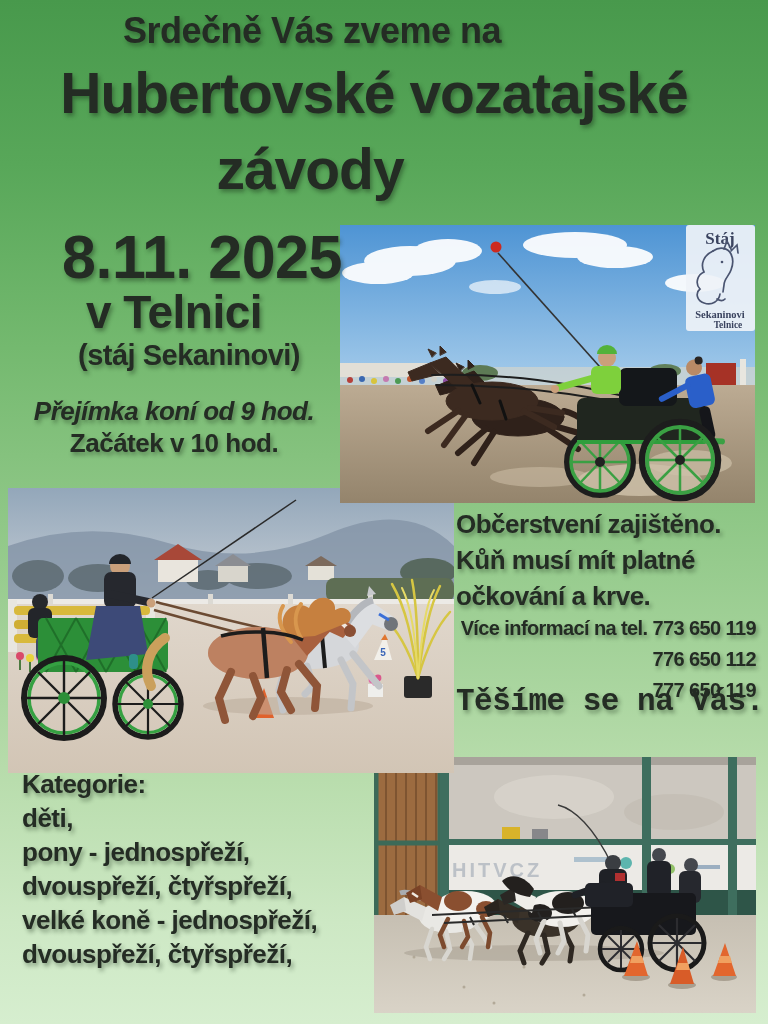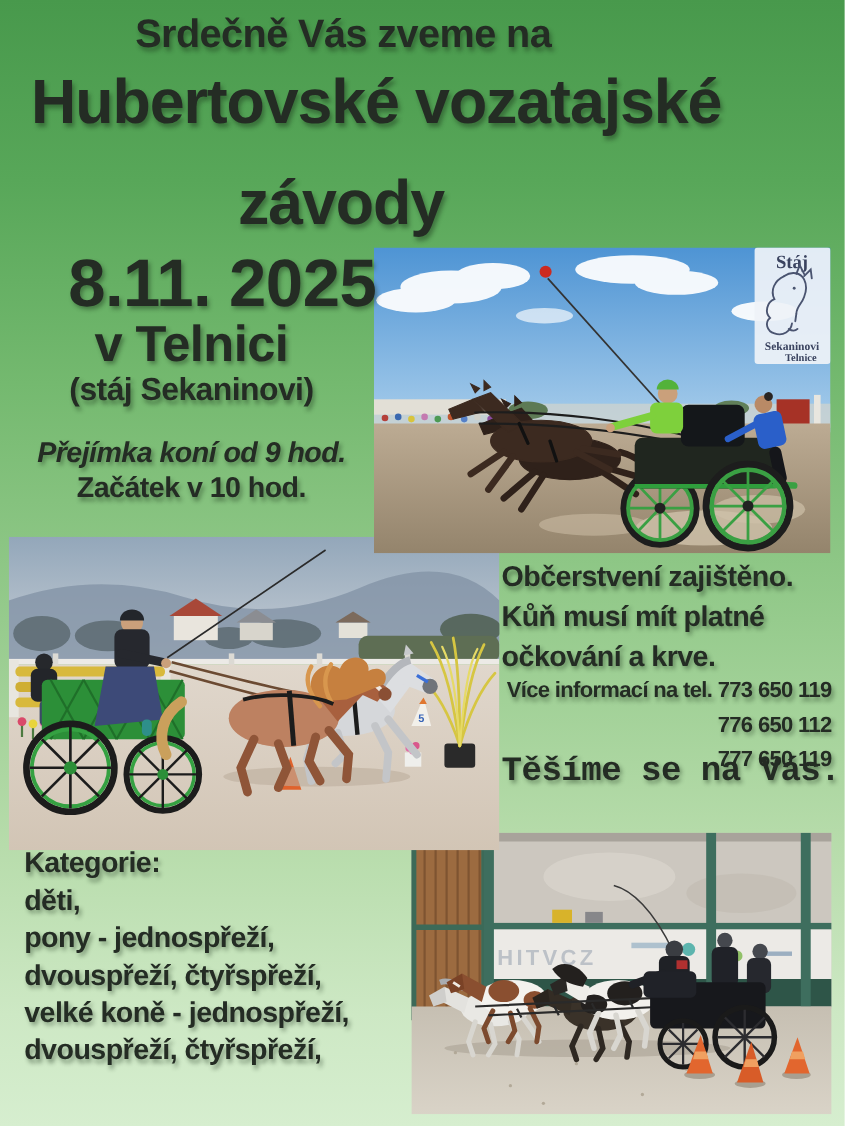--- a/index.html
+++ b/index.html
@@ -4,25 +4,25 @@
 <style>
   html,body{margin:0;padding:0;background:#ffffff;}
   .poster{
     position:relative;width:768px;height:1024px;overflow:hidden;
     font-family:"Liberation Sans", sans-serif;font-weight:700;color:#242c24;
     background:linear-gradient(180deg,#48994c 0%,#58a759 16%,#74b96f 34%,#96cb8d 55%,#b7dcab 75%,#cde8c4 90%,#d6eecf 100%);
   }
   .txt{position:absolute;z-index:5;text-shadow:2px 3px 4px rgba(22,42,22,.42);letter-spacing:-.5px;white-space:nowrap;}
   .center{text-align:center;}
   .invite{left:0;width:624px;top:10px;font-size:36px;}
-  .title1{left:0;width:684px;top:60px;font-size:57px;letter-spacing:-1px;}
-  .title2{left:0;width:620px;top:152px;font-size:57px;letter-spacing:-1px;}
+  .title1{left:0;width:684px;top:60px;font-size:57px;letter-spacing:-1px;padding-left:32px;}
+  .title2{left:0;width:620px;top:136px;font-size:57px;letter-spacing:-1px;}
   .date{left:0;width:348px;top:222px;font-size:61px;padding-left:28px;}
   .place{left:0;width:348px;top:285px;font-size:46px;}
-  .stable{left:0;width:348px;top:339px;font-size:29px;}
+  .stable{left:15px;width:348px;top:339px;font-size:29px;}
   .checkin{left:0;width:348px;top:396px;font-size:26px;font-style:italic;}
   .start{left:0;width:348px;top:428px;font-size:26px;}
   .infoblock{left:456px;width:300px;top:506px;font-size:26px;line-height:36px;text-align:left;}
   .telblock{left:440px;width:316px;top:613px;font-size:20px;line-height:31px;text-align:right;letter-spacing:-.6px;}
   .closing{left:456px;width:300px;top:684px;font-size:31px;text-align:center;font-family:Liberation Mono, monospace;}
   .catblock{left:22px;top:767px;font-size:26px;line-height:34px;text-align:left;}
   .photo{position:absolute;display:block;}
   #photo1{left:340px;top:225px;z-index:3;}
   #photo2{left:8px;top:488px;z-index:2;}
   #photo3{left:374px;top:757px;z-index:1;}

